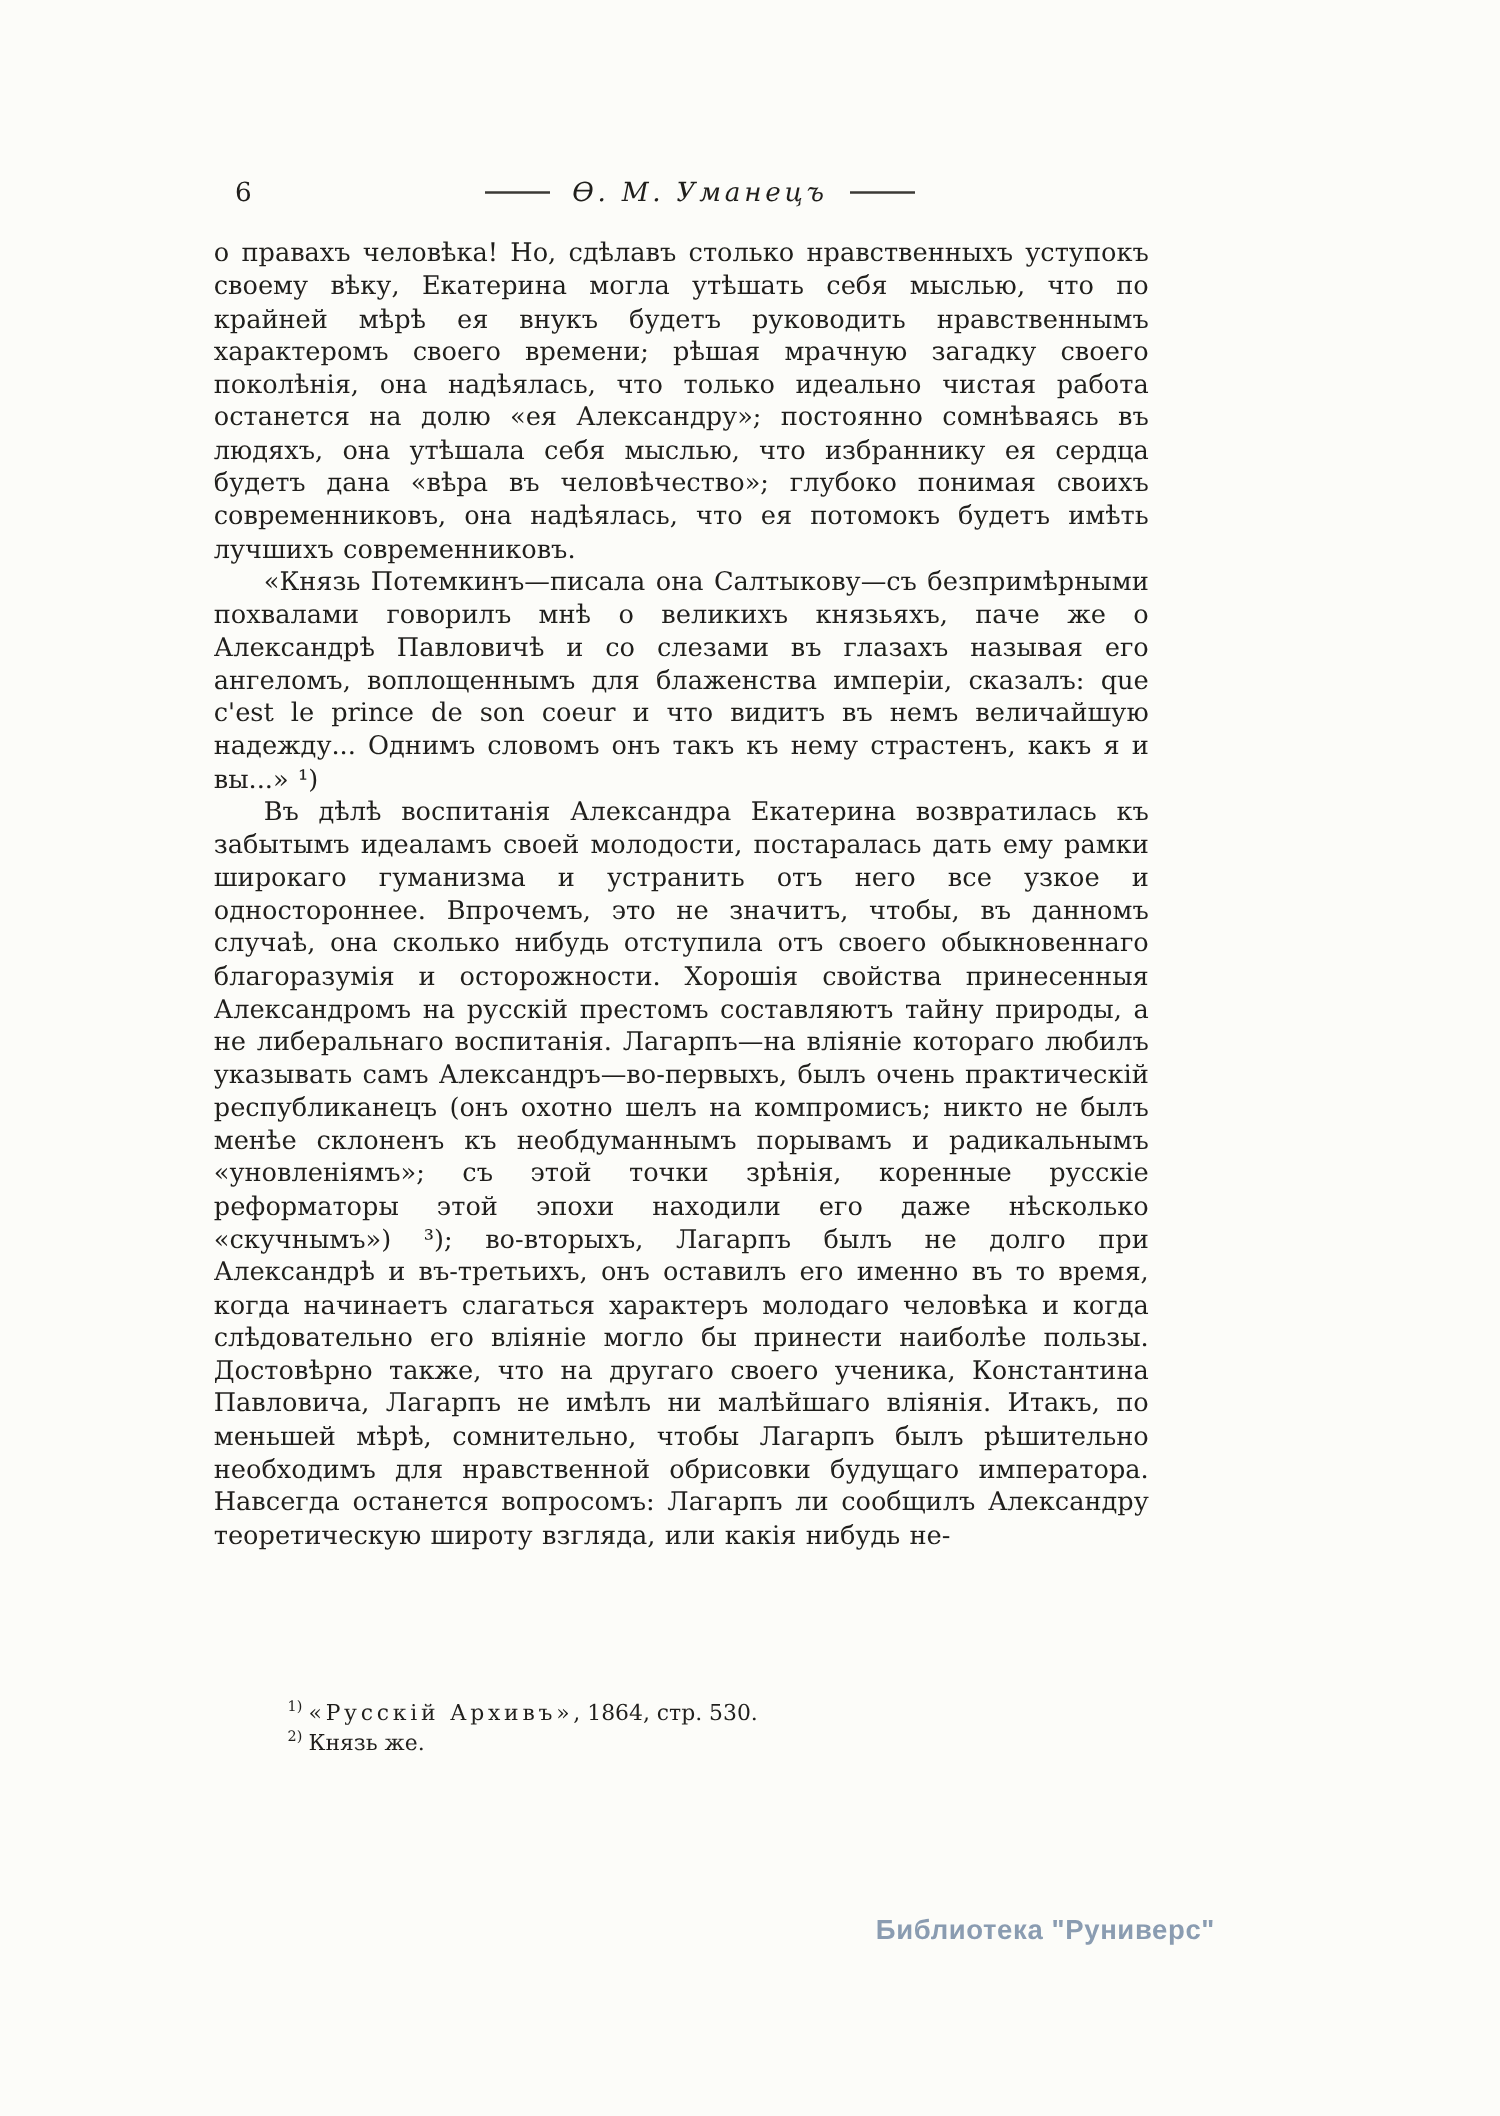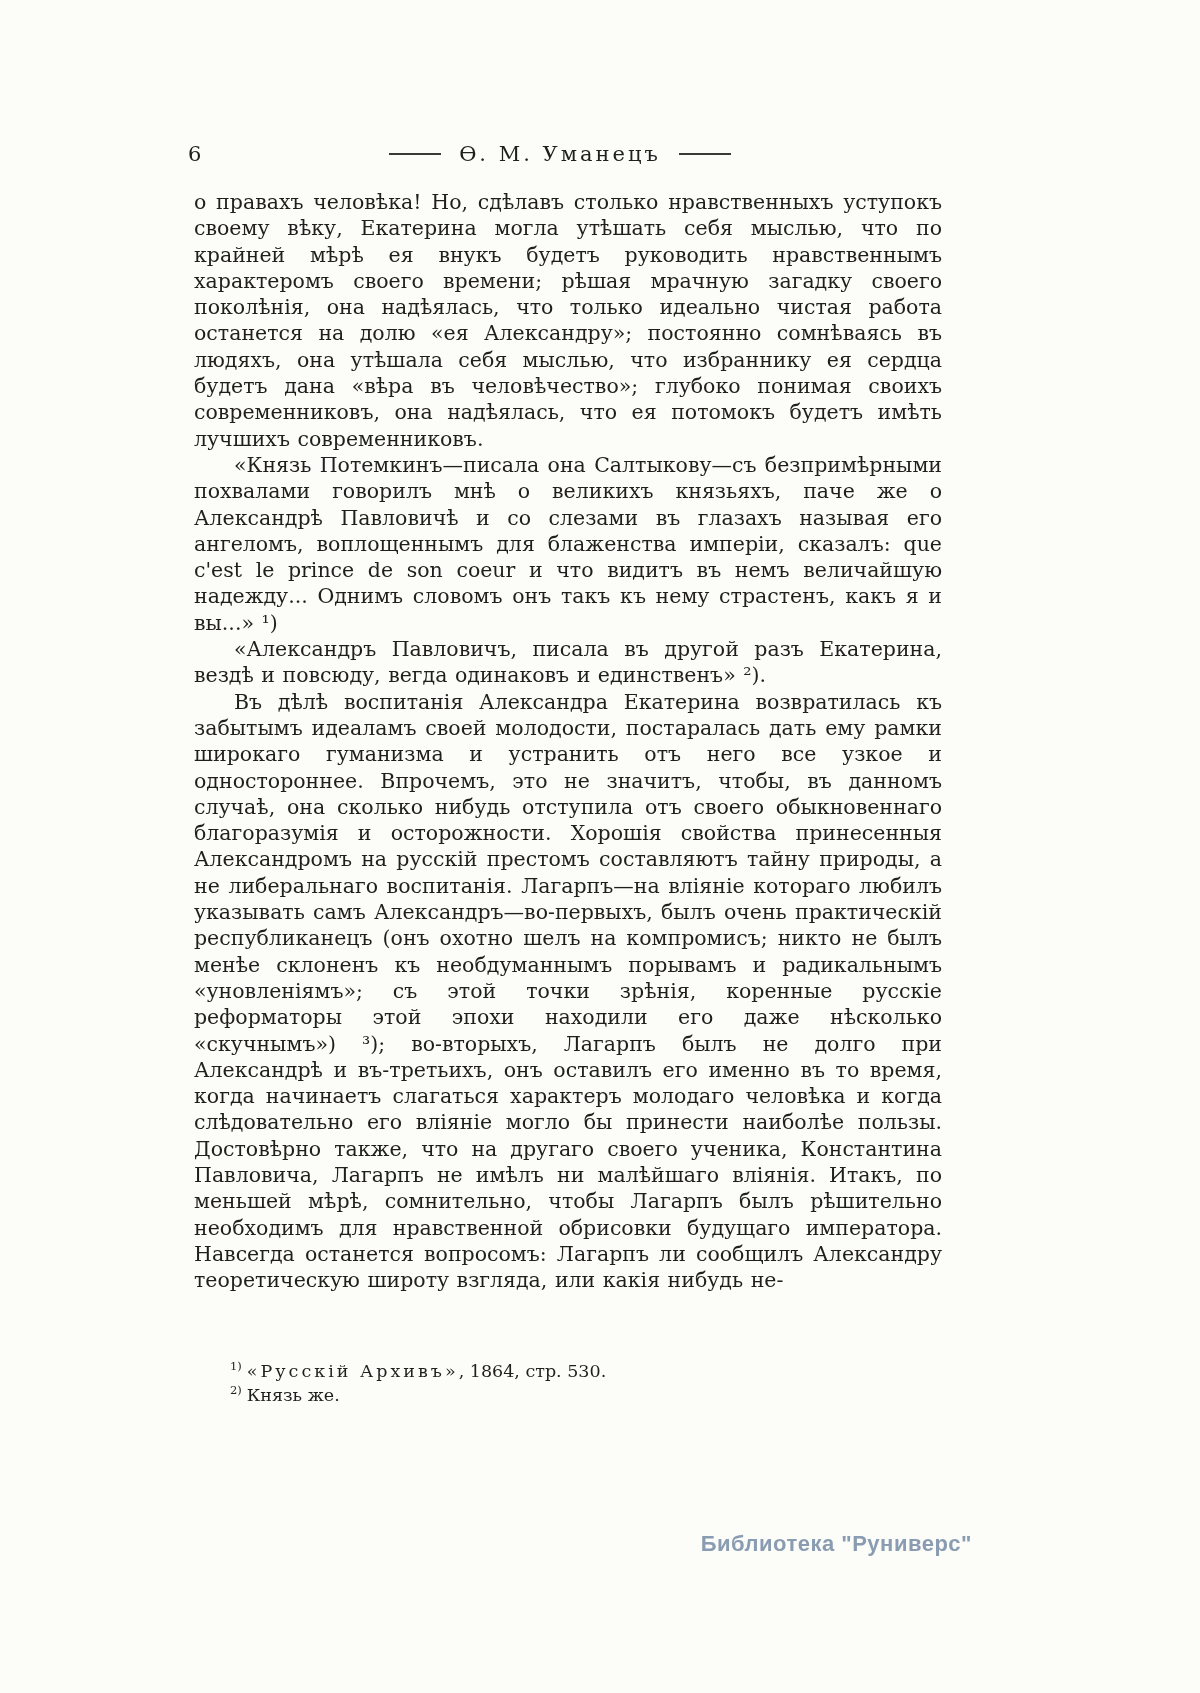--- a/index.html
+++ b/index.html
@@ -29,36 +29,37 @@
     left: 2px;
     top: 0;
   }
   .head-center {
     position: absolute;
     left: 0; right: 0; top: 0;
     display: flex;
     align-items: center;
     justify-content: center;
     gap: 18px;
+    font-style: italic;
   }
   .running-title {
     letter-spacing: 3px;
     white-space: nowrap;
   }
   .head-rule {
     display: inline-block;
     width: 52px;
     height: 0;
     border-top: 2px solid #3b3a36;
   }
 
   
   .text-block {
     position: absolute;
-    left: 194px;
+    left: 171px;
     top: 189px;
     width: 748px;
     font-size: 20.5px;
     line-height: 26.3px;
     text-align: justify;
     word-spacing: 1px;
   }
   .para { text-indent: 40px; }
   .para.no-indent { text-indent: 0; }
 
@@ -105,21 +106,20 @@
     <span class="head-center">
       <span class="head-rule"></span>
       <span class="running-title">Ѳ. М. Уманецъ</span>
       <span class="head-rule"></span>
     </span>
   </header>
 
   <main class="text-block">
     <p class="para no-indent">о правахъ человѣка! Но, сдѣлавъ столько нравственныхъ уступокъ своему вѣку, Екатерина могла утѣшать себя мыслью, что по крайней мѣрѣ ея внукъ будетъ руководить нравственнымъ характеромъ своего времени; рѣшая мрачную загадку своего поколѣнія, она надѣялась, что только идеально чистая работа останется на долю «ея Александру»; постоянно сомнѣваясь въ людяхъ, она утѣшала себя мыслью, что избраннику ея сердца будетъ дана «вѣра въ человѣчество»; глубоко понимая своихъ современниковъ, она надѣялась, что ея потомокъ будетъ имѣть лучшихъ современниковъ.</p>
     <p class="para">«Князь Потемкинъ—писала она Салтыкову—съ безпримѣрными похвалами говорилъ мнѣ о великихъ князьяхъ, паче же о Александрѣ Павловичѣ и со слезами въ глазахъ называя его ангеломъ, воплощеннымъ для блаженства имперіи, сказалъ: que c'est le prince de son coeur и что видитъ въ немъ величайшую надежду... Однимъ словомъ онъ такъ къ нему страстенъ, какъ я и вы...» ¹)</p>
-    <p class="para">«Александръ Павловичъ, писала въ другой разъ Екатерина, вездѣ и повсюду, вегда одинаковъ и единственъ» ²).</p>
     <p class="para">Въ дѣлѣ воспитанія Александра Екатерина возвратилась къ забытымъ идеаламъ своей молодости, постаралась дать ему рамки широкаго гуманизма и устранить отъ него все узкое и одностороннее. Впрочемъ, это не значитъ, чтобы, въ данномъ случаѣ, она сколько нибудь отступила отъ своего обыкновеннаго благоразумія и осторожности. Хорошія свойства принесенныя Александромъ на русскій престомъ составляютъ тайну природы, а не либеральнаго воспитанія. Лагарпъ—на вліяніе котораго любилъ указывать самъ Александръ—во-первыхъ, былъ очень практическій республиканецъ (онъ охотно шелъ на компромисъ; никто не былъ менѣе склоненъ къ необдуманнымъ порывамъ и радикальнымъ «уновленіямъ»; съ этой точки зрѣнія, коренные русскіе реформаторы этой эпохи находили его даже нѣсколько «скучнымъ») ³); во-вторыхъ, Лагарпъ былъ не долго при Александрѣ и въ-третьихъ, онъ оставилъ его именно въ то время, когда начинаетъ слагаться характеръ молодаго человѣка и когда слѣдовательно его вліяніе могло бы принести наиболѣе пользы. Достовѣрно также, что на другаго своего ученика, Константина Павловича, Лагарпъ не имѣлъ ни малѣйшаго вліянія. Итакъ, по меньшей мѣрѣ, сомнительно, чтобы Лагарпъ былъ рѣшительно необходимъ для нравственной обрисовки будущаго императора. Навсегда останется вопросомъ: Лагарпъ ли сообщилъ Александру теоретическую широту взгляда, или какія нибудь не-</p>
   </main>
 
   <section class="footnotes">
     <p class="footnote"><sup class="fn-marker">1)</sup><span class="fn-lead">«Русскій Архивъ»</span><span>, 1864, стр. 530.</span></p>
     <p class="footnote"><sup class="fn-marker">2)</sup><span>Князь же.</span><span></span></p>
   </section>
 
   <div class="watermark">Библиотека "Руниверс"</div>
 

